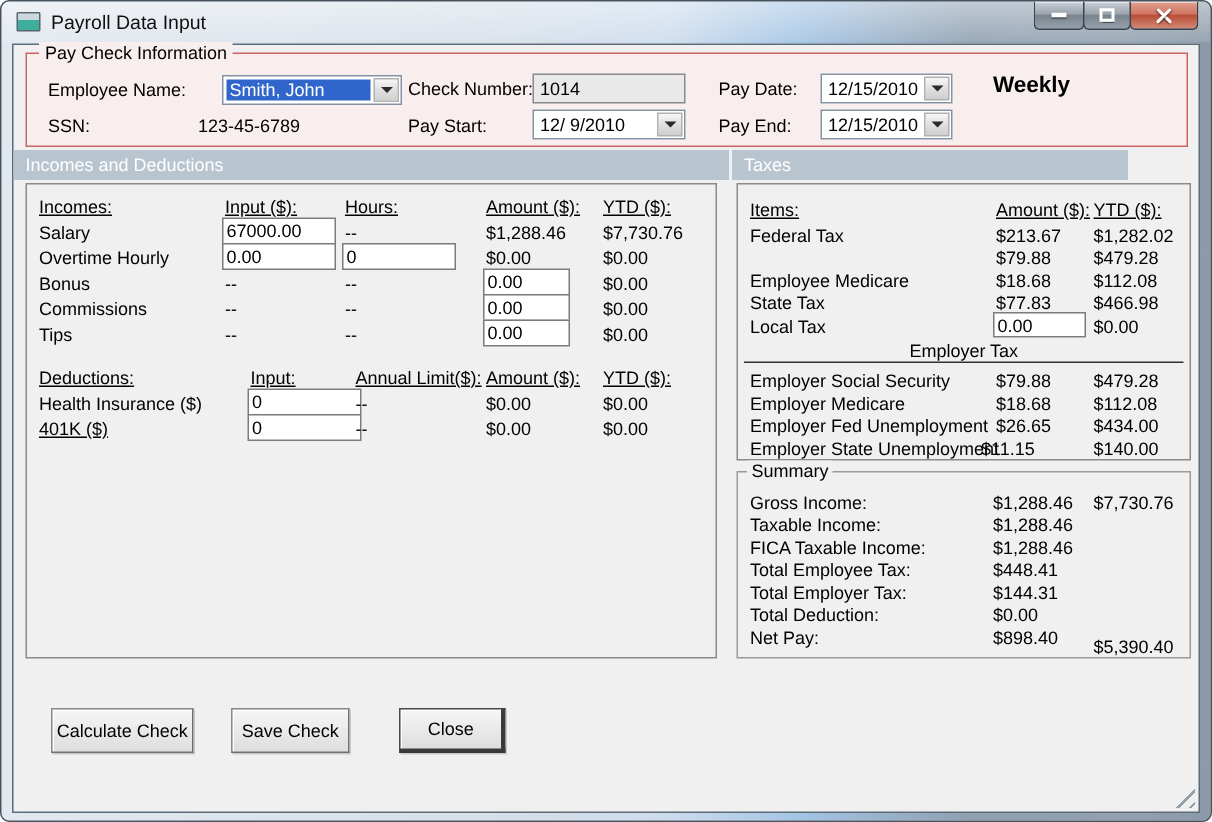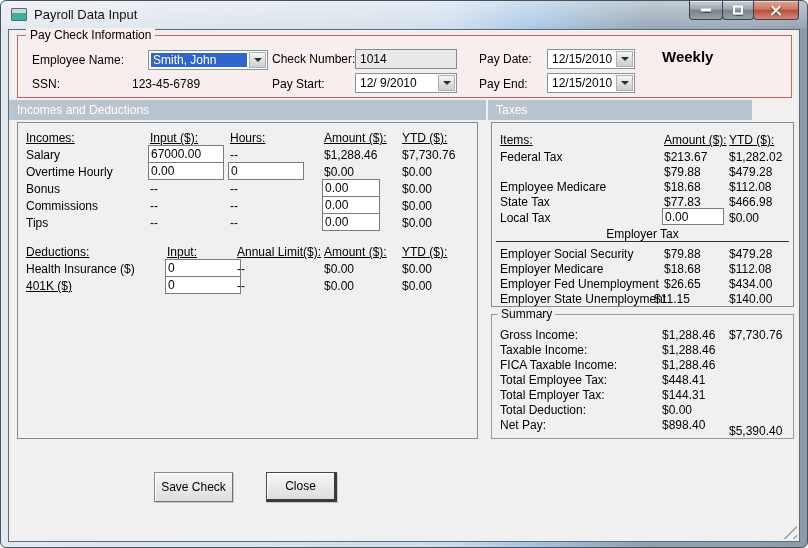--- a/index.html
+++ b/index.html
@@ -283,18 +283,19 @@
       <span class="abs" style="left:170px; top:73px;">$144.31</span>
 
       <span class="abs" style="left:8px; top:88px;">Total Deduction:</span>
       <span class="abs" style="left:170px; top:88px;">$0.00</span>
 
       <span class="abs" style="left:8px; top:103px;">Net Pay:</span>
       <span class="abs" style="left:170px; top:103px;">$898.40</span>
       <span class="abs" style="left:237px; top:109px;">$5,390.40</span>
     </div>
 
+    <button class="btn" style="left:25px; top:442px; width:95px;">Calculate Check</button>
     <button class="btn" style="left:145px; top:442px; width:79px;">Save Check</button>
     <button class="btn default" style="left:257px; top:442px; width:71px;">Close</button>
 
     <div class="resize-grip"></div>
   </div>
 </div>
 
 </body></html>

